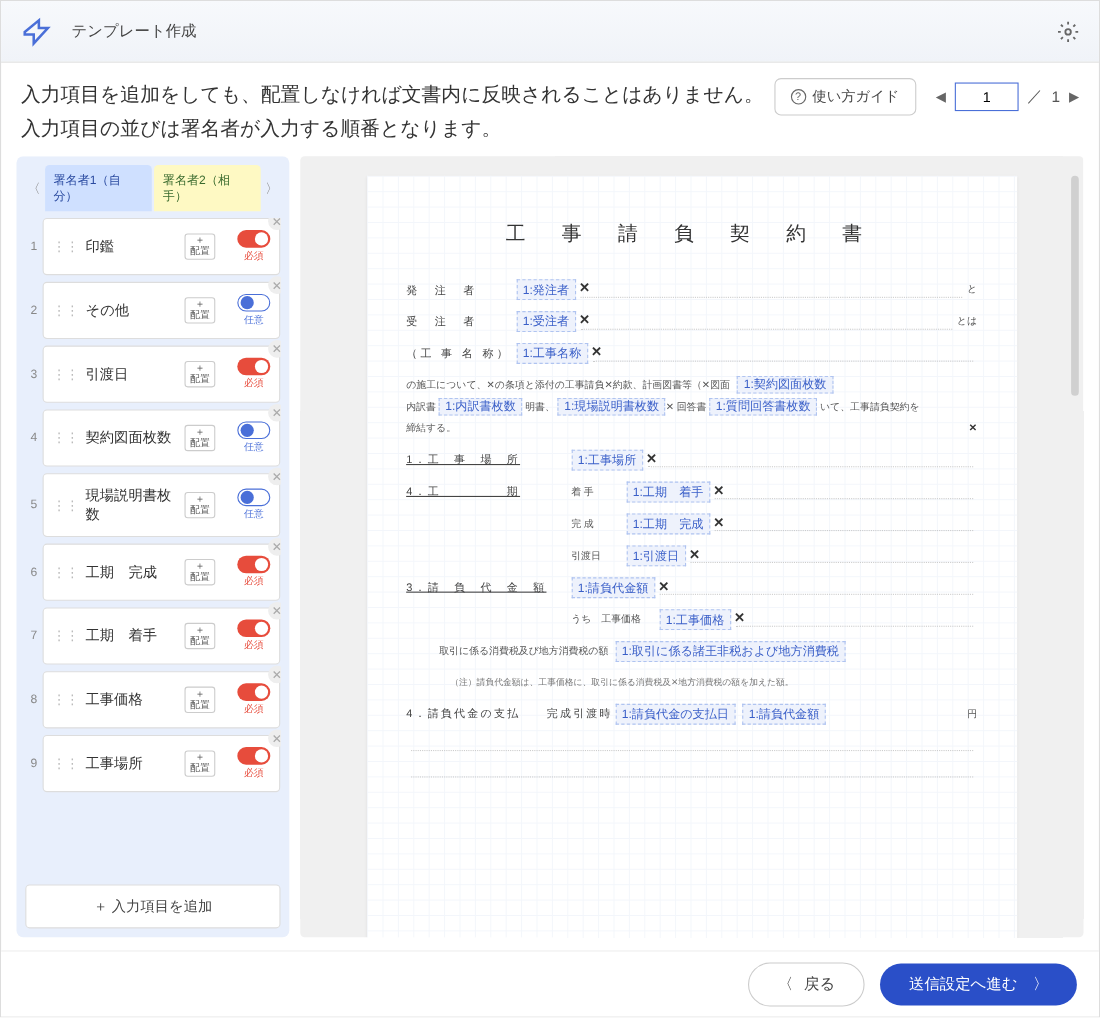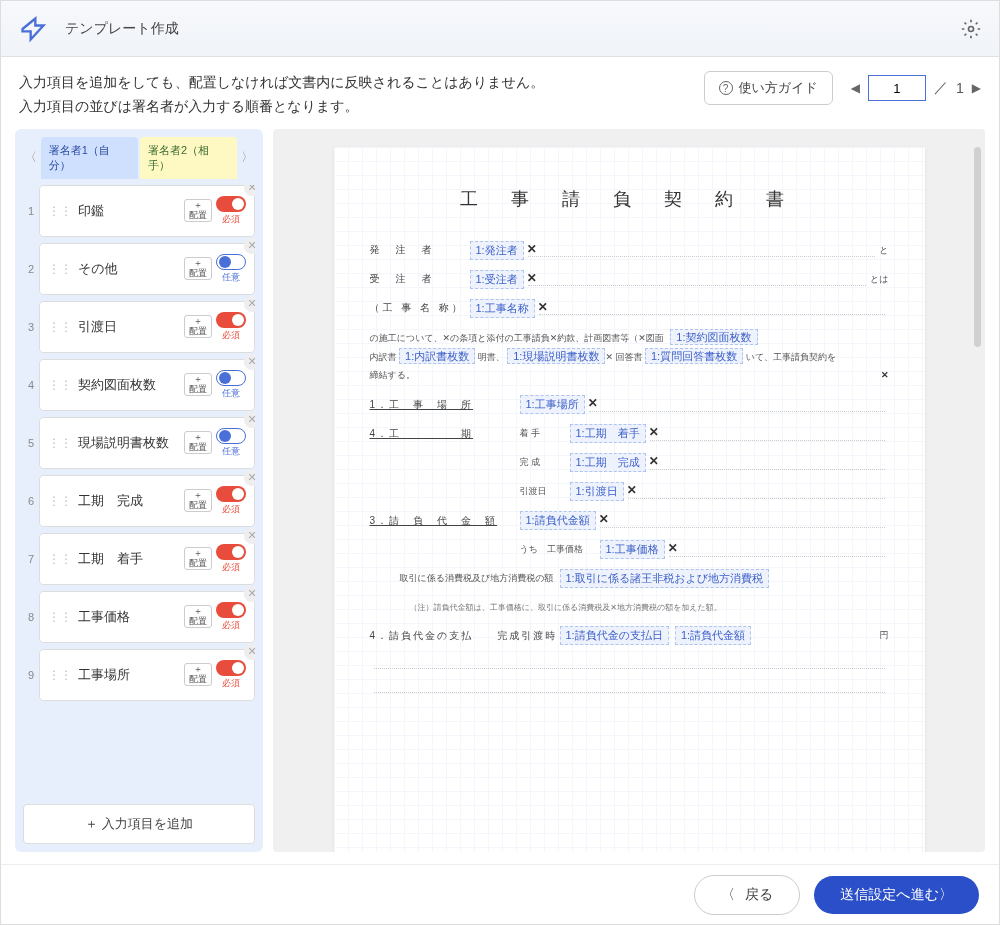--- a/index.html
+++ b/index.html
@@ -5,21 +5,21 @@
 * { box-sizing: border-box; margin: 0; padding: 0; }
 body { font-family: "Hiragino Sans", "Meiryo", sans-serif; background: #fff; color: #333; }
 .app { width: 1000px; height: 925px; display: flex; flex-direction: column; border: 1px solid #ddd; }
 .header { height: 56px; background: linear-gradient(#f7f9fc, #f0f3f8); display: flex; align-items: center; padding: 0 18px; border-bottom: 1px solid #e0e0e0; }
 .logo { width: 28px; height: 28px; color: #4a6fd8; margin-right: 18px; }
 .header-title { font-size: 14px; color: #444; margin-right: 20px; }
 .header-sub { font-size: 18px; color: #666; }
 .header-spacer { flex: 1; }
 .gear { width: 20px; height: 20px; color: #666; cursor: pointer; }
 .toolbar { padding: 14px 18px 10px; display: flex; align-items: flex-start; }
-.instructions { font-size: 14px; line-height: 1.7; color: #333; }
+.instructions { font-size: 18px; line-height: 1.7; color: #333; }
 .toolbar-right { margin-left: auto; display: flex; align-items: center; gap: 18px; }
 .guide-btn { border: 1px solid #ccc; border-radius: 6px; padding: 7px 14px; font-size: 13px; background: #fff; cursor: pointer; display: flex; align-items: center; gap: 6px; color: #444; }
 .pager { display: flex; align-items: center; gap: 8px; font-size: 14px; color: #555; }
 .pager-arrow { cursor: pointer; font-size: 12px; color: #666; }
 .pager-input { width: 58px; height: 26px; border: 1px solid #4a6fd8; text-align: center; font-size: 13px; }
 .main { flex: 1; display: flex; padding: 0 14px 12px; gap: 10px; overflow: hidden; }
 .sidepanel { width: 248px; background: #e8effc; border-radius: 6px; padding: 8px; display: flex; flex-direction: column; }
 .tabs { display: flex; align-items: center; gap: 2px; margin-bottom: 6px; }
 .tab-arrow { width: 16px; text-align: center; color: #888; cursor: pointer; font-size: 12px; }
 .tab { font-size: 11px; padding: 6px 8px; border-radius: 4px 4px 0 0; cursor: pointer; }
@@ -27,21 +27,21 @@
 .tab.alt { background: #fef9c3; color: #3a6b2e; }
 .field-list { flex: 1; overflow-y: auto; display: flex; flex-direction: column; gap: 6px; }
 .field-row { display: flex; align-items: center; }
 .field-num { width: 16px; font-size: 11px; color: #888; text-align: center; }
 .field-card { flex: 1; background: #fff; border: 1px solid #ddd; border-radius: 4px; padding: 10px 8px; display: flex; align-items: center; position: relative; }
 .field-close { position: absolute; top: -6px; right: -6px; width: 16px; height: 16px; border-radius: 50%; background: #eee; color: #aaa; font-size: 11px; display: flex; align-items: center; justify-content: center; cursor: pointer; }
 .grip { color: #bbb; font-size: 12px; margin-right: 6px; cursor: grab; }
 .field-label { flex: 1; font-size: 13px; color: #333; }
 .field-controls { display: flex; flex-direction: column; align-items: center; gap: 2px; }
 .place-btn { border: 1px solid #ccc; border-radius: 3px; font-size: 9px; color: #555; padding: 1px 4px; background: #fff; cursor: pointer; line-height: 1.1; text-align: center; }
-.toggle-wrap { display: flex; flex-direction: column; align-items: center; gap: 1px; margin-left: 4px; }
+.toggle-wrap { display: flex; flex-direction: column; align-items: center; gap: 1px; margin-left: 20px; }
 .toggle { width: 30px; height: 16px; border-radius: 8px; position: relative; cursor: pointer; }
 .toggle.on { background: #e74c3c; }
 .toggle.off { background: #fff; border: 1px solid #4a6fd8; }
 .toggle::after { content: ""; position: absolute; width: 12px; height: 12px; border-radius: 50%; top: 2px; }
 .toggle.on::after { background: #fff; right: 2px; }
 .toggle.off::after { background: #4a6fd8; left: 2px; top: 1px; }
 .toggle-label { font-size: 9px; }
 .toggle-label.req { color: #e74c3c; }
 .toggle-label.opt { color: #4a6fd8; }
 .add-btn { margin-top: 8px; background: #fff; border: 1px solid #ddd; border-radius: 4px; padding: 10px; font-size: 13px; cursor: pointer; color: #444; }
@@ -54,21 +54,21 @@
 .placed { color: #3a5fc8; font-size: 11px; background: #eef2fc; border: 1px dashed #b0c4f0; padding: 1px 5px; position: relative; white-space: nowrap; }
 .placed-x { position: absolute; right: -14px; top: 0; color: #333; font-weight: bold; cursor: pointer; font-size: 12px; }
 .doc-line { flex: 1; border-bottom: 1px dotted #ccc; height: 14px; margin: 0 4px; position: relative; }
 .doc-text { font-size: 9px; color: #555; }
 .section { margin: 6px 0; }
 .num-lbl { font-size: 10px; letter-spacing: 2px; color: #444; }
 .scrollbars { position: absolute; background: #d0d0d0; border-radius: 4px; }
 .sb-v { right: 4px; top: 18px; width: 7px; height: 200px; }
 .footer { height: 60px; display: flex; align-items: center; justify-content: flex-end; padding: 0 20px; gap: 14px; background: #fff; border-top: 1px solid #eee; }
 .btn-back { border: 1px solid #ccc; border-radius: 22px; padding: 10px 26px; font-size: 14px; background: #fff; cursor: pointer; display: flex; align-items: center; gap: 10px; color: #444; }
-.btn-next { border: none; border-radius: 22px; padding: 10px 26px; font-size: 14px; background: #2a4fc8; color: #fff; cursor: pointer; display: flex; align-items: center; gap: 0; }
+.btn-next { border: none; border-radius: 22px; padding: 10px 26px; font-size: 14px; background: #2a4fc8; color: #fff; cursor: pointer; display: flex; align-items: center; gap: 14px; }
 .help-icon { width: 14px; height: 14px; border: 1.5px solid #666; border-radius: 50%; display: inline-flex; align-items: center; justify-content: center; font-size: 10px; color: #666; }
 </style>
 </head>
 <body>
 
 <div class="app">
   <div class="header">
     <svg class="logo" viewBox="0 0 24 24" fill="none" stroke="currentColor" stroke-width="2">
         <path d="M3 12 L14 3 L14 9 L21 9 L10 21 L10 14 L3 14 Z"></path>
       </svg>

